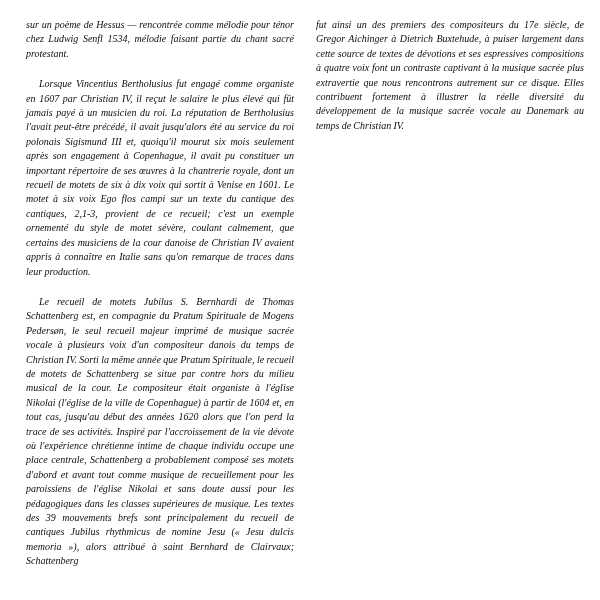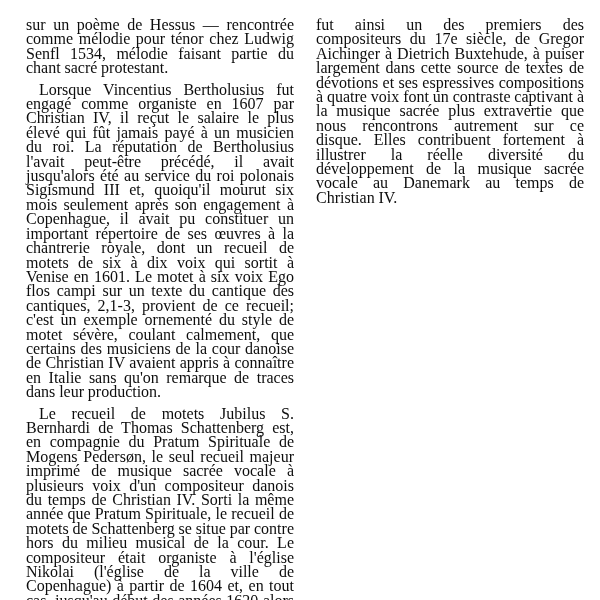--- a/index.html
+++ b/index.html
@@ -27,30 +27,31 @@
     height: 100%;
   }
   .col {
     width: 268px;
     flex: 0 0 268px;
   }
   p {
     margin: 0;
     text-align: justify;
     text-justify: inter-word;
-    font-size: 16px;
+    font-size: 10px;
     line-height: 14.4px;
     hyphens: manual;
     word-spacing: -0.2px;
+    font-style: italic;
   }
   p.indent {
     text-indent: 13px;
   }
   p + p {
-    margin-top: 7px;
+    margin-top: 16px;
   }
 </style>
 </head>
 <body>
 
 <div class="page">
   <div class="columns">
 
     <div class="col">
       <p>sur un poème de Hessus — rencontrée comme mélodie pour ténor chez Ludwig Senfl 1534, mélodie faisant partie du chant sacré protestant.</p>

